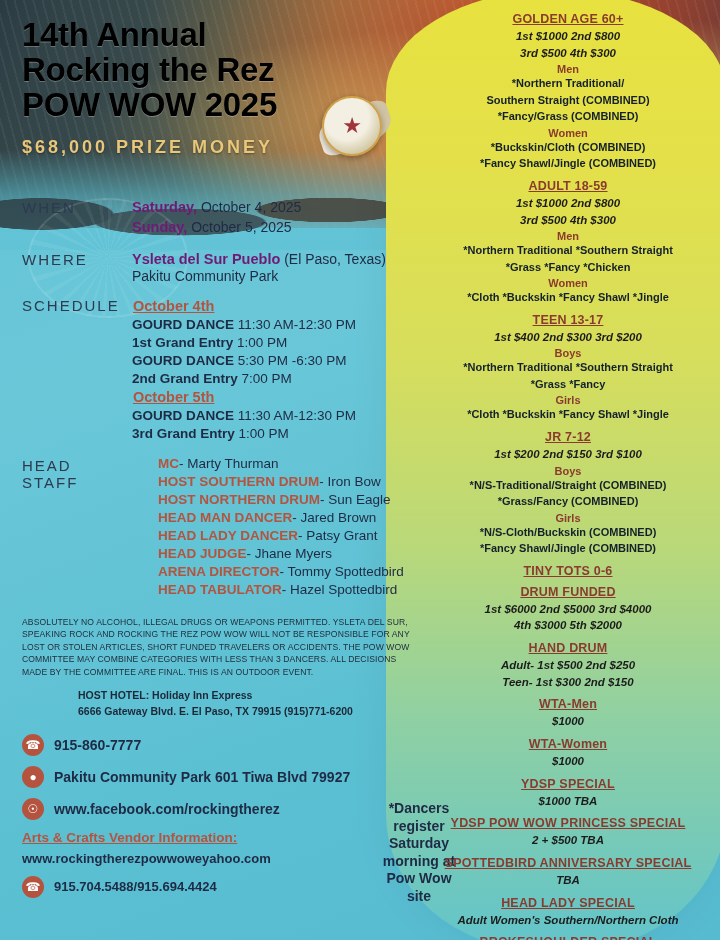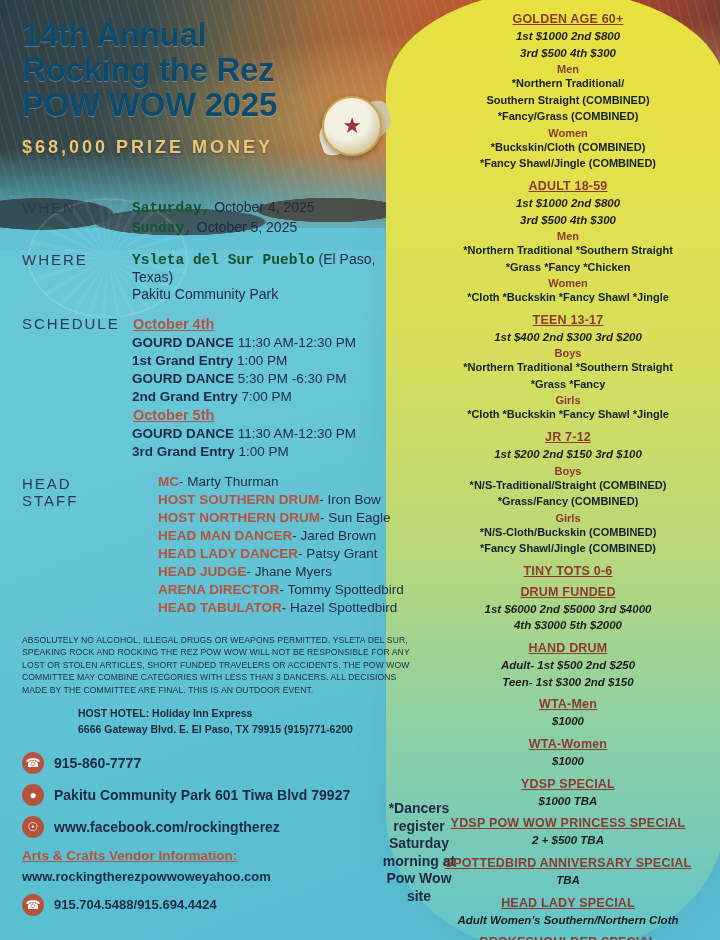--- a/index.html
+++ b/index.html
@@ -58,21 +58,21 @@
     border-radius: 200px 200px 180px 180px / 120px 120px 160px 160px;
     background: linear-gradient(180deg,#e8e23f 0%, #e3e04a 18%, #d7de5c 38%, #b9d879 58%, #8fd0a3 76%, #70c8bd 92%, #62c4cc 100%);
     box-shadow: 0 0 40px rgba(0,0,0,0.06);
   }
   
   .left {
     position:absolute; left:0; top:0; width:430px; height:940px;
     padding: 18px 10px 6px 22px;
   }
   .title {
-    color:#0c4a6e;
+    color:#000000;
     font-weight:bold;
     line-height:1.06;
     font-size:33px;
     letter-spacing:-0.3px;
     text-shadow: 0 1px 0 rgba(255,255,255,0.25);
   }
   .title .l2{ display:block; }
   .prize {
     margin-top:14px;
     color:#e9c77a;
@@ -100,21 +100,21 @@
 
   
   .info { margin-top:40px; }
   .row { display:flex; margin-bottom:12px; }
   .key {
     width:110px; flex:0 0 110px;
     color:#2d3a4f; font-size:15px; letter-spacing:2px;
     padding-top:1px;
   }
   .val { flex:1; }
-  .val-strong { color:#14532d; font-weight:bold; font-size:14.5px;font-family:Liberation Mono, monospace; }
+  .val-strong { color:#701a75; font-weight:bold; font-size:14.5px; }
   .val-sub { color:#1f2a44; font-size:14px; }
   .when-line { margin-bottom:2px; }
   .where-city { color:#1f2a44; font-weight:normal; }
 
   .sched-day { color:#b4543f; font-weight:bold; font-size:14.5px; text-decoration:underline; margin:2px 1px 3px; }
   .sched-item { font-size:13.5px; color:#1f2a44; margin-bottom:3px; }
   .sched-item b { color:#1f2a44; }
 
   .staff-row { font-size:13.5px; margin-bottom:3px;padding-left:26px; }
   .staff-role { color:#b4543f; font-weight:bold; }

